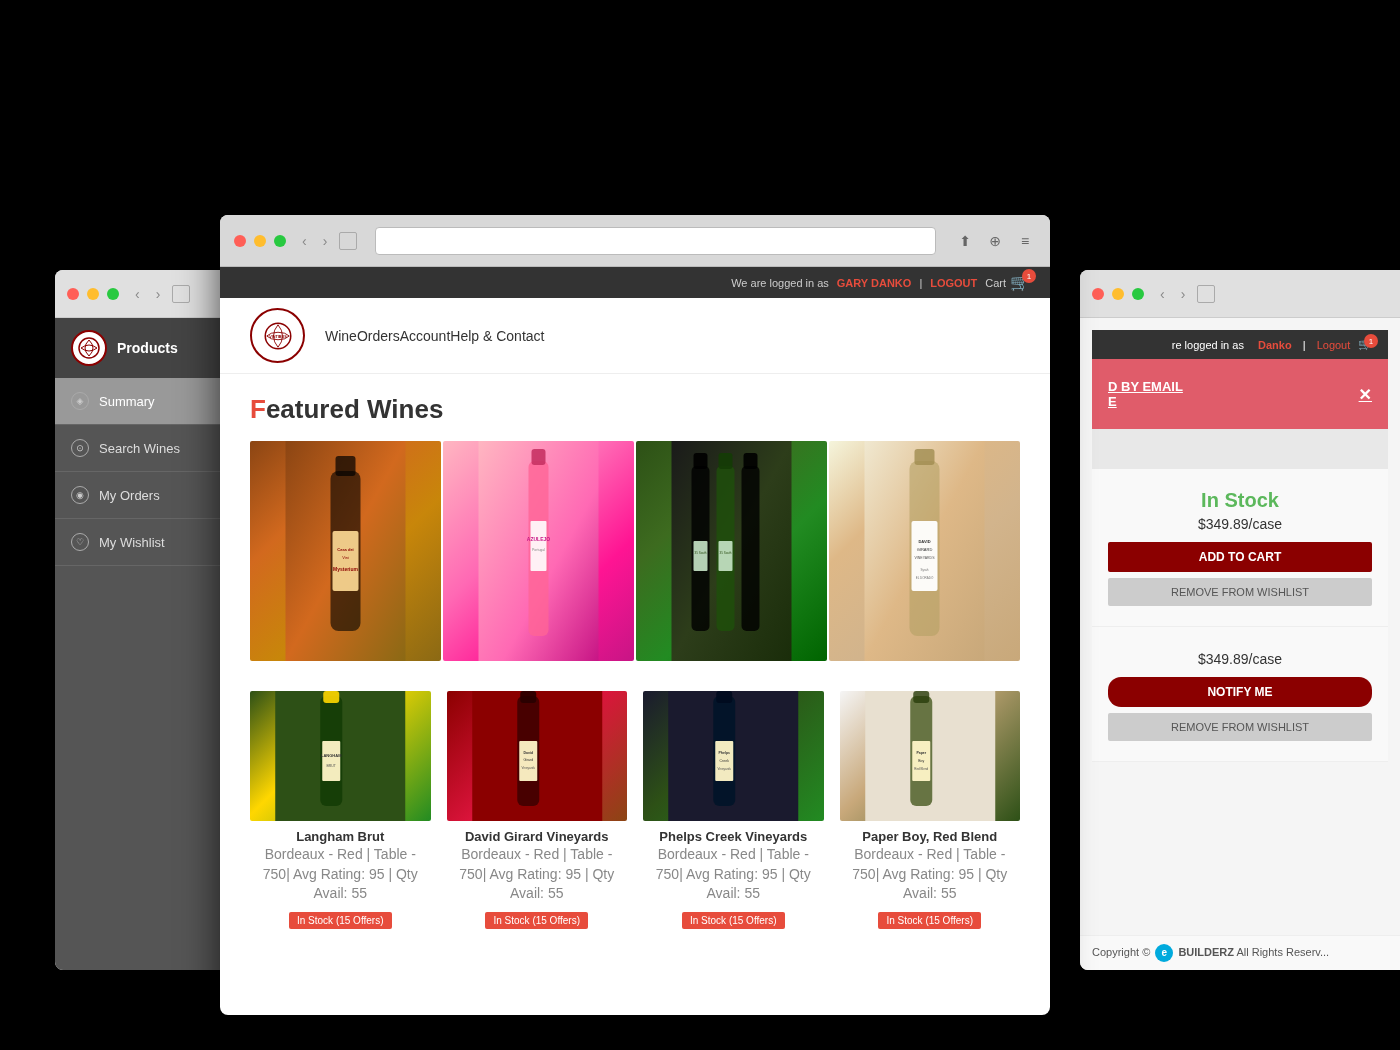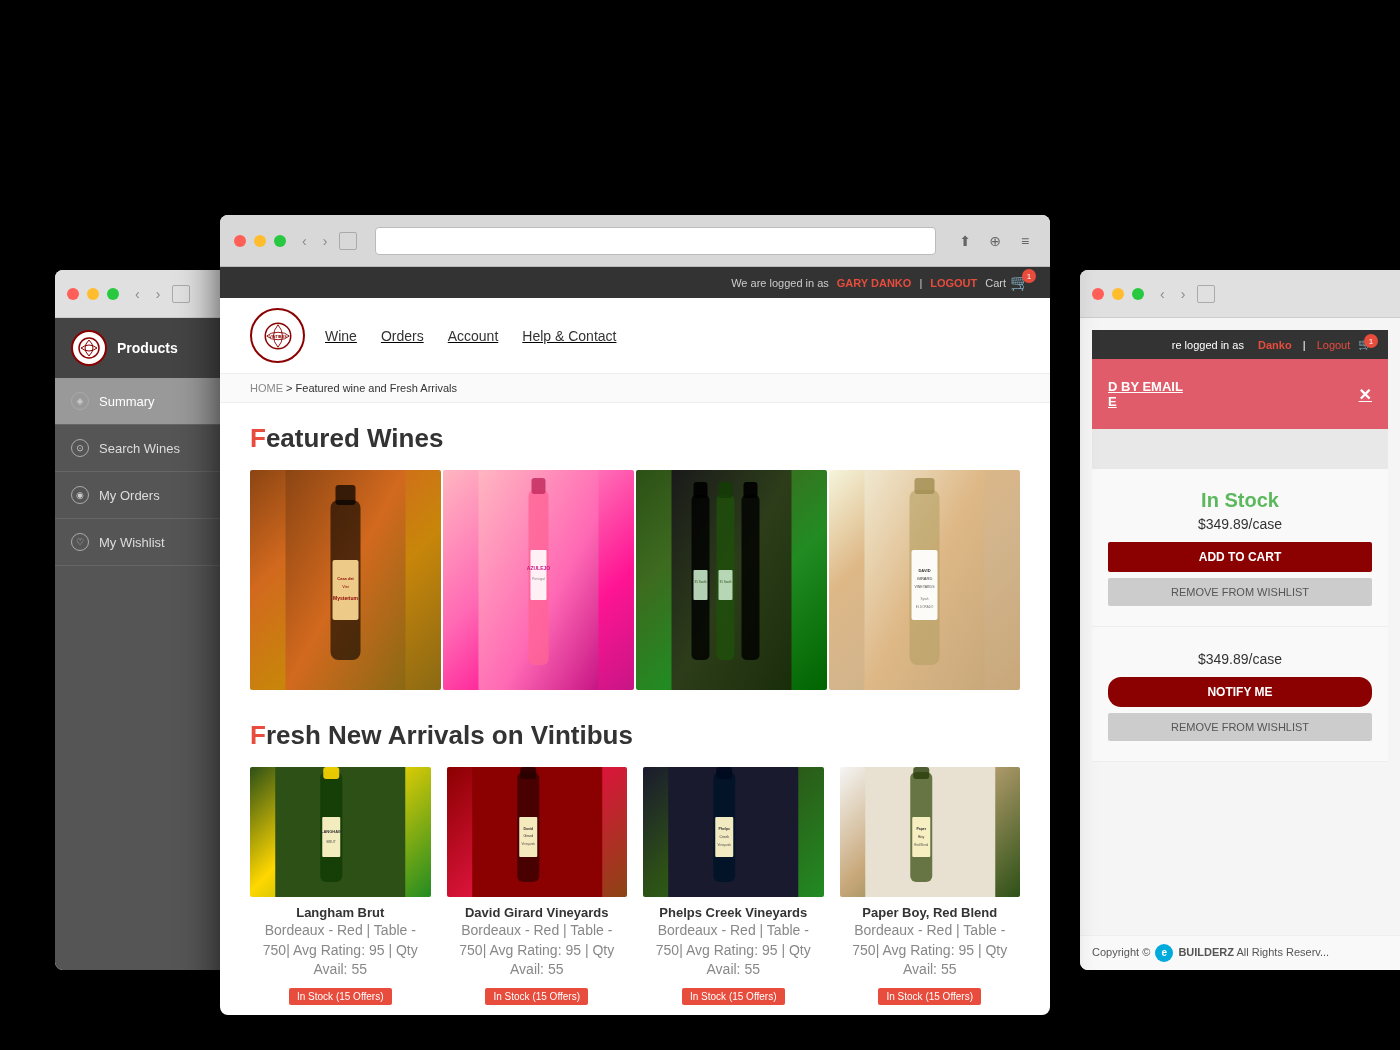--- a/index.html
+++ b/index.html
@@ -357,23 +357,21 @@
       background: #fff;
       margin-right: 20px;
       flex-shrink: 0;
     }
     .logo-globe {
       width: 30px;
       height: 30px;
     }
     .nav-links {
       display: flex;
-      gap: 24px;
       align-items: flex-end;
-      text-decoration: underline;
     }
     .nav-link {
       font-size: 14px;
       color: #333;
       text-decoration: none;
       cursor: pointer;
     }
 
     .breadcrumb-bar {
       padding: 8px 30px;
@@ -589,25 +587,20 @@
         </svg>
       </div>
       <div class="nav-links">
         <a class="nav-link">Wine</a>
         <a class="nav-link">Orders</a>
         <a class="nav-link">Account</a>
         <a class="nav-link">Help &amp; Contact</a>
       </div>
     </div>
 
-    <div class="breadcrumb-bar">
-      <a>HOME</a>
-      <span>&gt;</span>
-      <span>Featured wine and Fresh Arrivals</span>
-    </div>
 
     <div class="page-content">
 
       <h2 class="section-title">
         <span class="red-f">F</span><span>eatured Wines</span>
       </h2>
       <div class="featured-grid">
         <div class="featured-item wine-img-1">
           <svg width="100%" height="100%" viewBox="0 0 120 220">
             <defs>
@@ -684,23 +677,20 @@
             <rect x="47" y="80" width="26" height="70" fill="rgba(255,255,255,0.95)" rx="2"></rect>
             <text x="60" y="102" text-anchor="middle" font-size="4" fill="#333" font-weight="bold">DAVID</text>
             <text x="60" y="110" text-anchor="middle" font-size="4" fill="#333">GIRARD</text>
             <text x="60" y="118" text-anchor="middle" font-size="3.5" fill="#555">VINEYARDS</text>
             <text x="60" y="130" text-anchor="middle" font-size="3" fill="#777">Syrah</text>
             <text x="60" y="138" text-anchor="middle" font-size="3" fill="#777">EL DORADO</text>
           </svg>
         </div>
       </div>
 
-      <h2 class="section-title">
-        <span class="red-f">F</span><span>resh New Arrivals on Vintibus</span>
-      </h2>
       <div class="arrivals-grid">
 
         <div class="arrival-item">
           <div class="arrival-img arrival-img-1">
             <svg width="100%" height="100%" viewBox="0 0 130 130">
               <rect width="130" height="130" fill="#2d5016"></rect>
               <rect x="45" y="5" width="22" height="110" rx="6" fill="rgba(20,60,5,0.9)"></rect>
               <rect x="48" y="0" width="16" height="12" rx="3" fill="rgba(255,215,0,0.9)"></rect>
               <rect x="47" y="50" width="18" height="40" fill="rgba(255,245,200,0.95)" rx="1"></rect>
               <text x="56" y="66" text-anchor="middle" font-size="4" fill="#333" font-weight="bold">LANGHAM</text>

